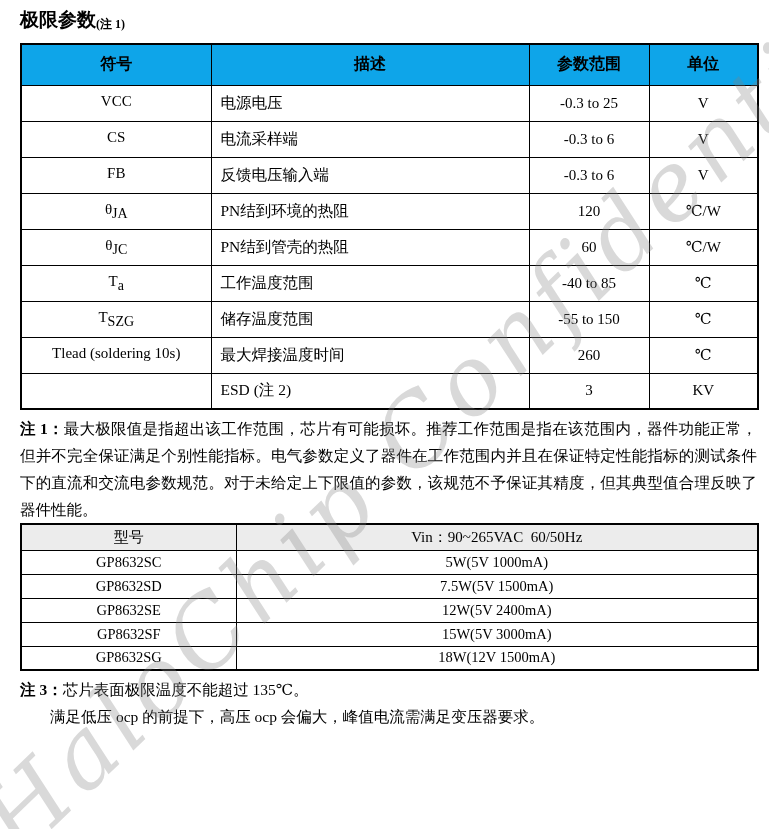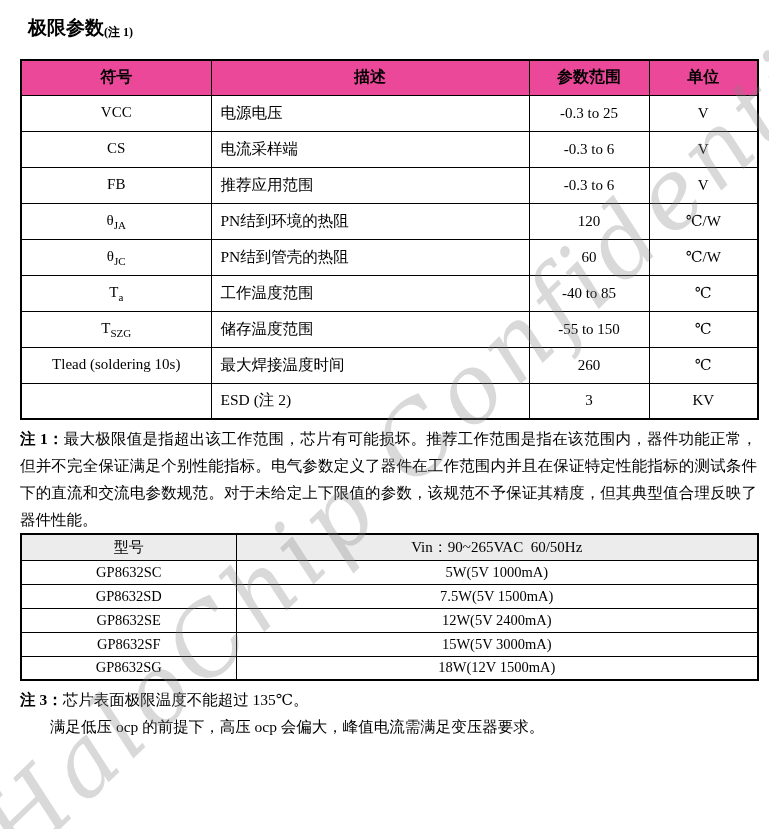--- a/index.html
+++ b/index.html
@@ -13,39 +13,39 @@
   .watermark {
     position:absolute; left:-160px; top:392px; width:1120px;
     text-align:center; white-space:nowrap; pointer-events:none;
     font-family:"DejaVu Serif",serif; font-style:italic;
     font-size:95px; letter-spacing:7px;
     color:rgba(130,130,130,0.30);
     transform:rotate(-44deg); z-index:10;
   }
 
   .sec-title {
-    margin:8px; padding:9px 0 8px 20px;
+    margin:0; padding:9px 0 8px 20px;
     font-size:19px; font-weight:bold; line-height:22px;
   }
   .title-note { font-size:12px; font-weight:bold; vertical-align:-2px; }
 
   table {
     border-collapse:collapse; table-layout:fixed;
     margin-left:20px; width:737px; position:relative; z-index:1;
   }
   table.t1, table.t2 { border:2px solid #000; }
   th, td { border:1px solid #000; overflow:hidden; }
 
   .t1 th {
-    background:#ec4899; font-weight:bold; font-size:16px;
-    height:35px; text-align:center;
+    background:#0ea5e9; font-weight:bold; font-size:16px;
+    height:41px; text-align:center;
   }
   .t1 td { height:36px; font-size:15px; text-align:center; }
   .t1 td.c-desc { text-align:left; padding-left:9px; font-size:15.5px; }
-  sub { font-size:11px; }
+  sub { font-size:14px; }
 
   .notes { margin:5px 0 0 20px; width:737px; }
   .note {
     font-size:15.5px; line-height:27px; text-align:justify;
   }
   .note-label { font-weight:bold; }
   .note-indent { padding-left:30px; }
 
   .sec2-gap { margin-top:22px; }
 
@@ -92,21 +92,21 @@
 
         <tr>
           <td class="c-sym"><span>CS</span><sub></sub></td>
           <td class="c-desc">电流采样端</td>
           <td class="c-range">-0.3 to 6</td>
           <td class="c-unit">V</td>
         </tr>
 
         <tr>
           <td class="c-sym"><span>FB</span><sub></sub></td>
-          <td class="c-desc">推荐应用范围</td>
+          <td class="c-desc">反馈电压输入端</td>
           <td class="c-range">-0.3 to 6</td>
           <td class="c-unit">V</td>
         </tr>
 
         <tr>
           <td class="c-sym"><span>θ</span><sub>JA</sub></td>
           <td class="c-desc">PN结到环境的热阻</td>
           <td class="c-range">120</td>
           <td class="c-unit">℃/W</td>
         </tr>

